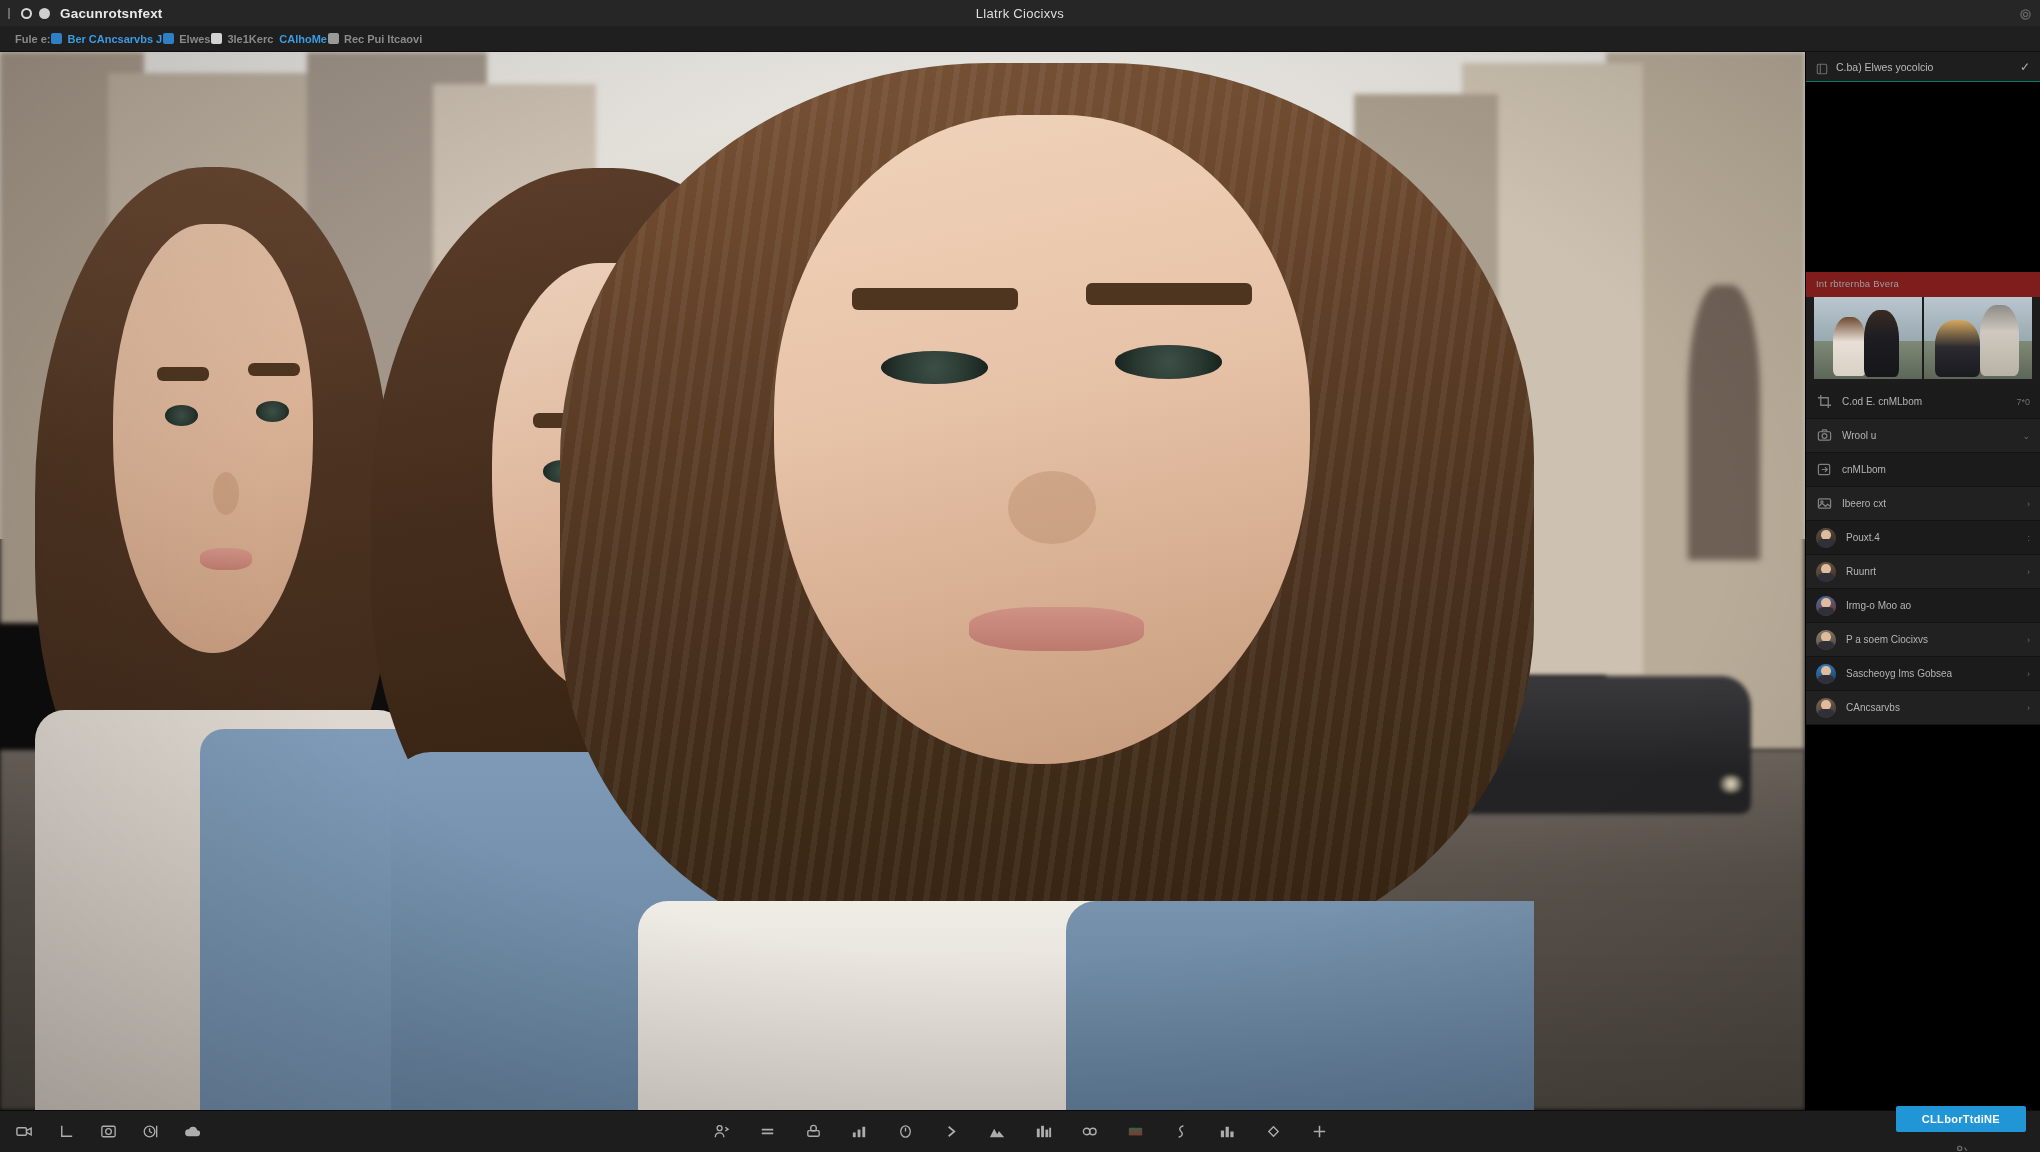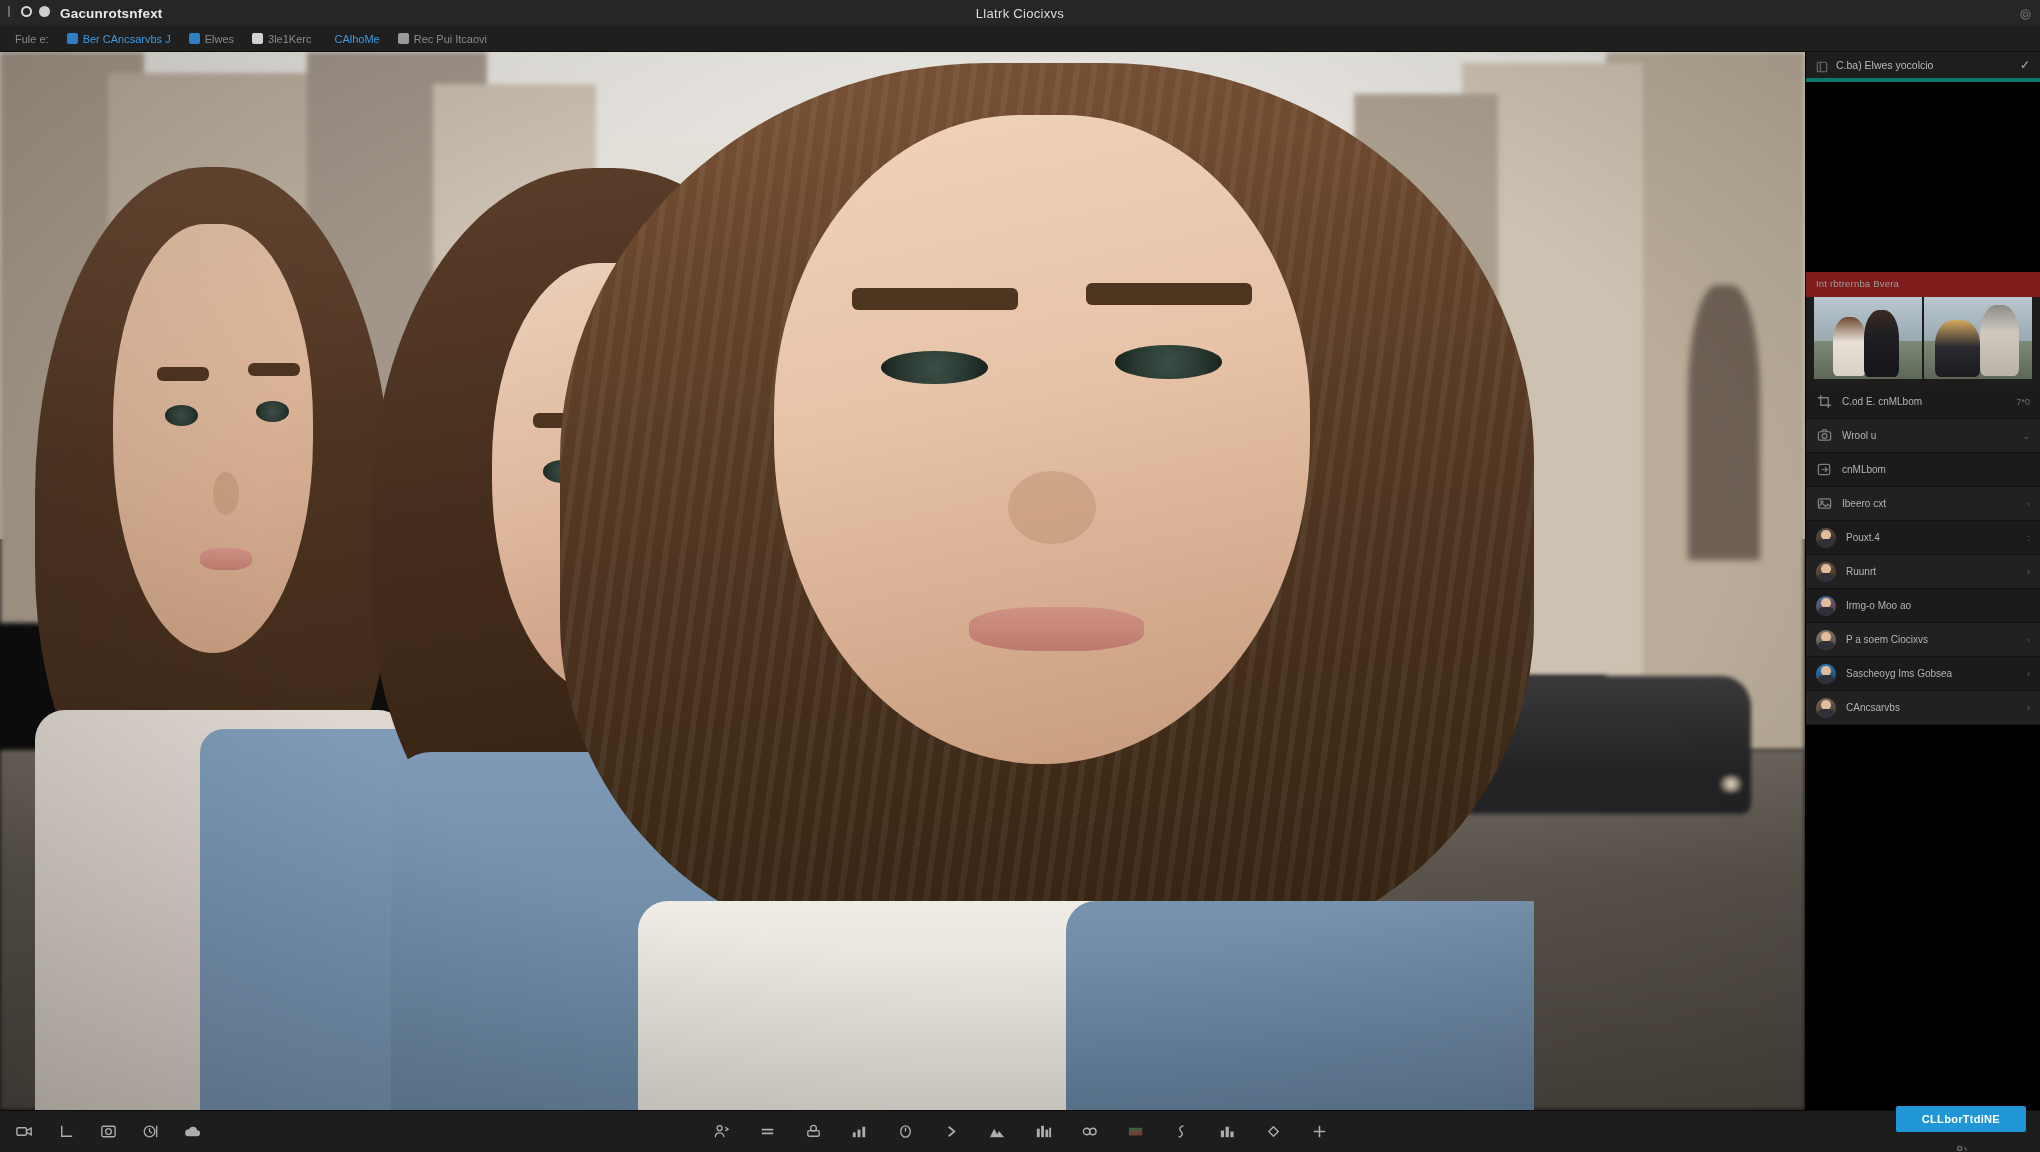--- a/index.html
+++ b/index.html
@@ -17,21 +17,21 @@
   }
 
   
   .titlebar {
     position: relative;
     height: 26px; flex: 0 0 26px;
     background: #262626;
     display: flex; align-items: center;
     padding: 0 8px;
   }
-  .tb-left { display: flex; align-items: flex-start; gap: 7px; }
+  .tb-left { display: flex; align-items: center; gap: 7px; }
   .tb-handle {
     width: 2px; height: 11px; background: #777; opacity: .85;
     margin-right: 4px;
   }
   .tb-dot {
     width: 11px; height: 11px; border-radius: 50%;
     background: #cfcfcf;
     display: inline-block;
   }
   .tb-dot.ring {
@@ -56,22 +56,23 @@
     margin-left: auto; display: flex; align-items: center; gap: 10px;
     position: relative; z-index: 2;
   }
   .gear { width: 13px; height: 13px; opacity: .55; }
 
   
   .menubar {
     height: 26px; flex: 0 0 26px;
     background: #1f1f1f;
     display: flex; align-items: center;
-    padding: 0 10px; gap: 18px;
+    padding: 0 10px; gap: 1px;
     border-bottom: 1px solid #0e0e0e;
+    font-weight: bold;
   }
   .menu-item {
     display: flex; align-items: center; gap: 5px;
     font-size: 11px; color: #8e8e8e;
     white-space: nowrap;
   }
   .menu-item.accent { color: #3d9be0; }
   .menu-item.muted  { color: #8a8a8a; }
   .mi-ico {
     width: 11px; height: 11px; border-radius: 2px;
@@ -234,21 +235,21 @@
     background: #080808;
     border-left: 1px solid #000;
     display: flex; flex-direction: column;
     position: relative;
   }
   .sb-head {
     height: 30px; flex: 0 0 30px;
     display: flex; align-items: center; gap: 8px;
     padding: 0 10px;
     background: #1e1e1e;
-    border-bottom: 4px solid #0f766e;
+    border-bottom: 1px solid #0f766e;
   }
   .sb-head-ico { width: 12px; height: 12px; opacity: .6; }
   .sb-head-txt {
     font-size: 10.5px; color: #b9b9b9; white-space: nowrap;
     overflow: hidden; text-overflow: ellipsis; flex: 1 1 auto;
   }
   .sb-check { color: #cfcfcf; font-size: 12px; opacity:.8; }
 
   .sb-gap-top { flex: 0 0 190px; background: #000; }
 

